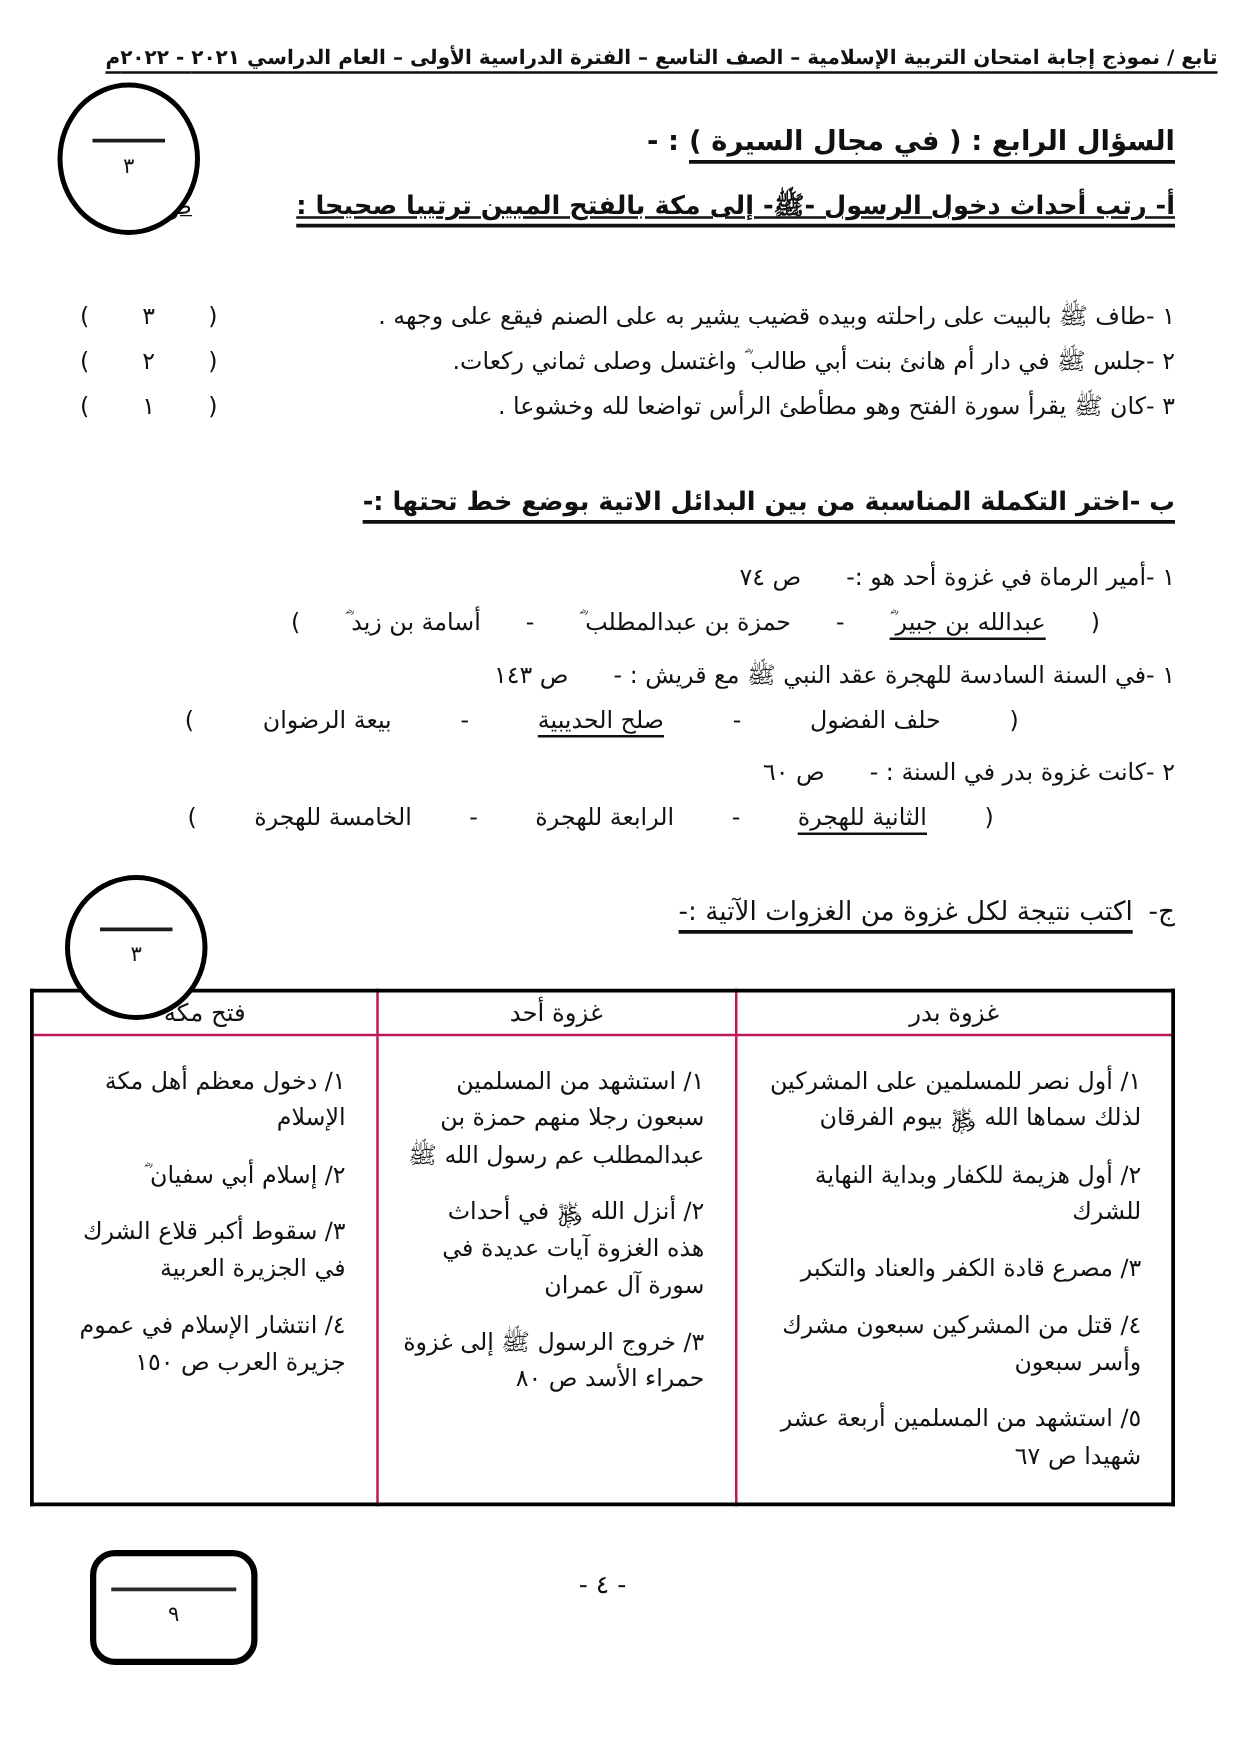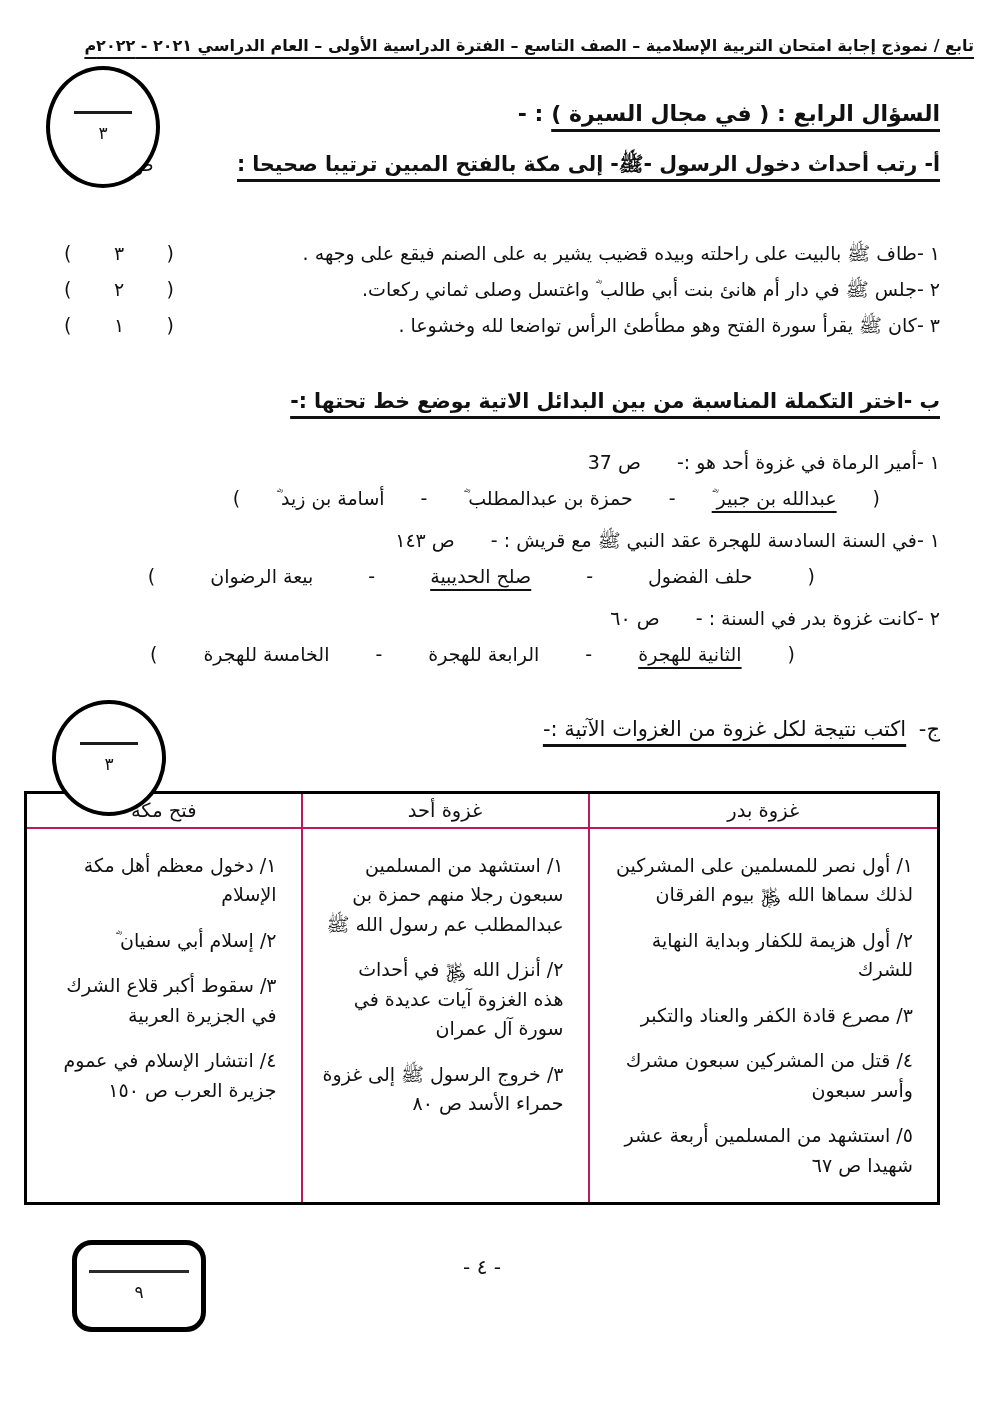--- a/index.html
+++ b/index.html
@@ -10,21 +10,21 @@
   }
   .header{
     margin:36px 18px 0 18px;font-size:16px;font-weight:bold;text-align:right;
     text-decoration:underline;text-underline-offset:6px;text-decoration-thickness:1.5px;
     white-space:nowrap;
   }
   .content{padding:0 52px 0 24px;}
   .title{margin:46px 0 0 0;font-size:22px;font-weight:bold;}
   .title .u-part{text-decoration:underline;text-underline-offset:8px;text-decoration-thickness:2.5px;margin-top:45px;}
   .title .tail{margin-right:8px;}
-  .part-a-row{margin-top:26px;display:flex;justify-content:space-between;align-items:baseline;padding-left:70px;}
+  .part-a-row{margin-top:26px;display:flex;justify-content:space-between;align-items:baseline;padding-left:70px;text-decoration:underline;}
   .part-heading{
     font-size:20.5px;font-weight:bold;
     text-decoration:underline;text-underline-offset:8px;text-decoration-thickness:2.5px;
   }
   .page-ref{font-size:19px;font-weight:normal;}
   .order-items{margin-top:54px;}
   .order-item{display:flex;justify-content:space-between;align-items:baseline;padding-left:40px;line-height:36px;font-size:19px;}
   .order-answer{display:inline-flex;gap:20px;min-width:110px;justify-content:space-between;font-size:19px;}
   .part-b{margin-top:46px;}
   .mcq{margin-top:34px;font-size:19px;}
@@ -122,21 +122,21 @@
   </div>
 
   <div class="part-b">
     <span class="part-heading">ب -اختر التكملة المناسبة من بين البدائل الاتية بوضع خط تحتها :-</span>
   </div>
 
   <div class="mcq">
 
     <div class="mcq-stem">
       <span>١ -أمير الرماة في غزوة أحد هو :-</span>
-      <span class="page-ref">ص 37</span>
+      <span class="page-ref">ص ٧٤</span>
     </div>
     <div class="mcq-opts opts-1">
       <span>(</span>
       <span class="opt correct">عبدالله بن جبير ؓ</span>
       <span>-</span>
       <span class="opt">حمزة بن عبدالمطلب ؓ</span>
       <span>-</span>
       <span class="opt">أسامة بن زيد ؓ</span>
       <span>)</span>
     </div>

